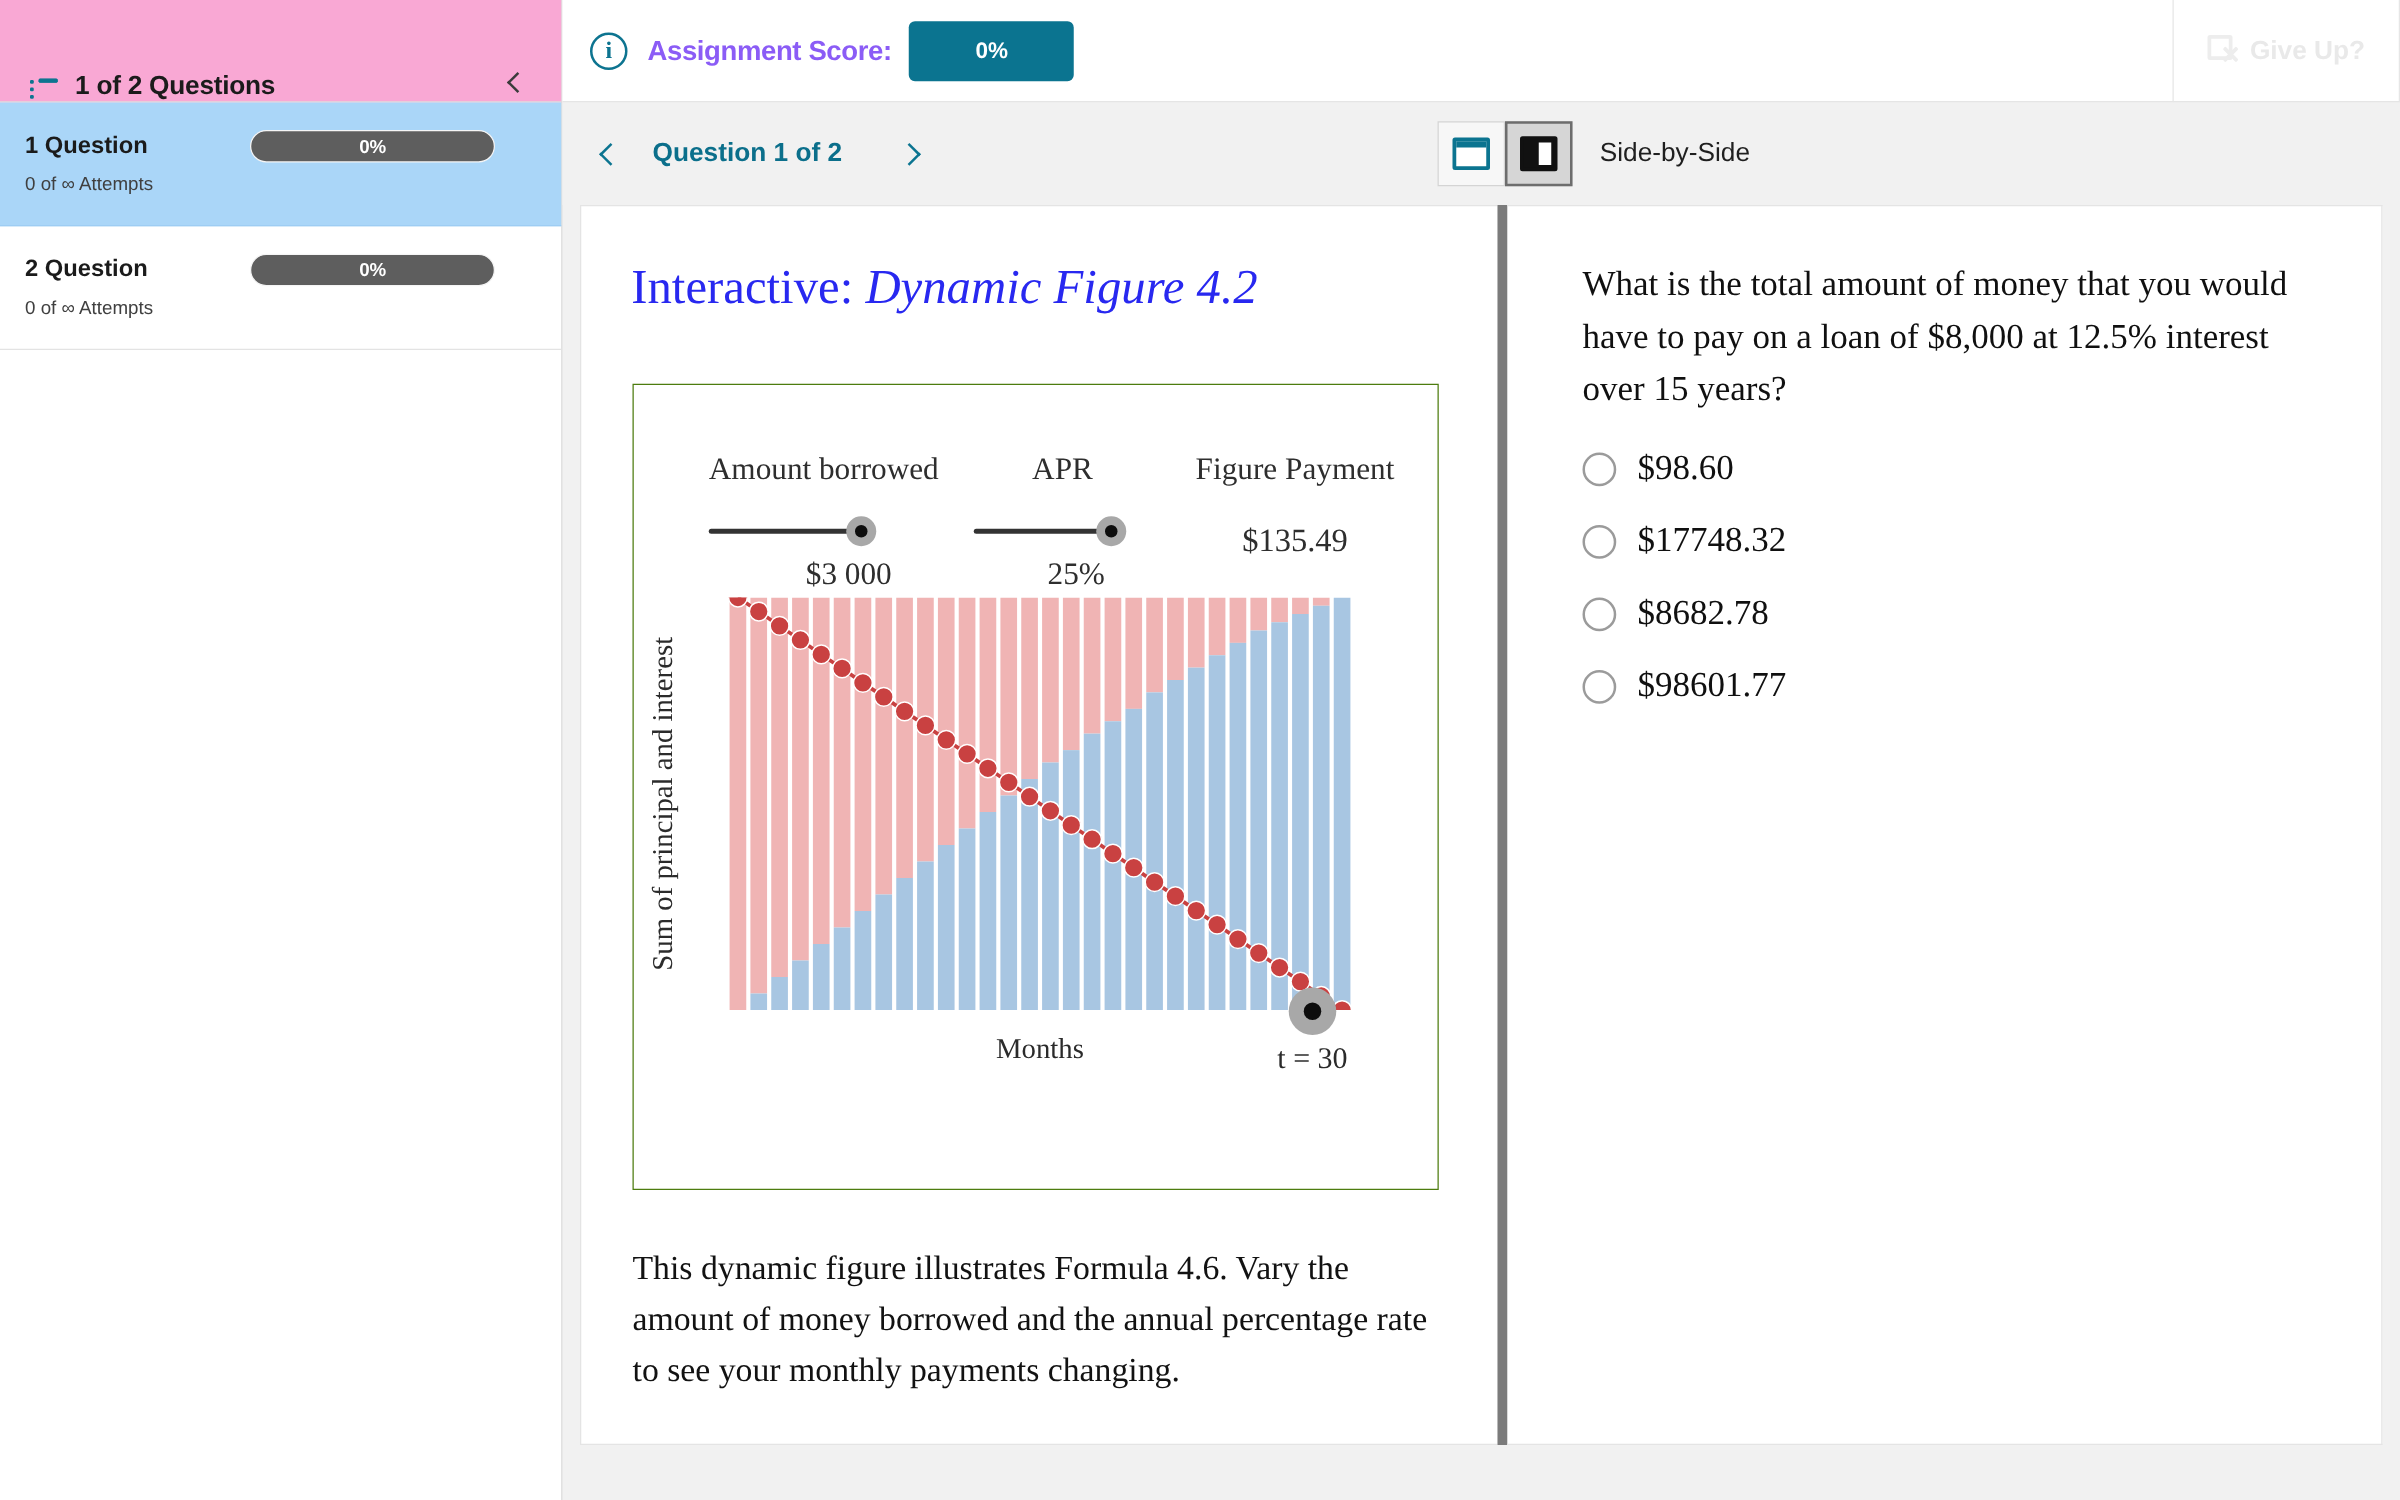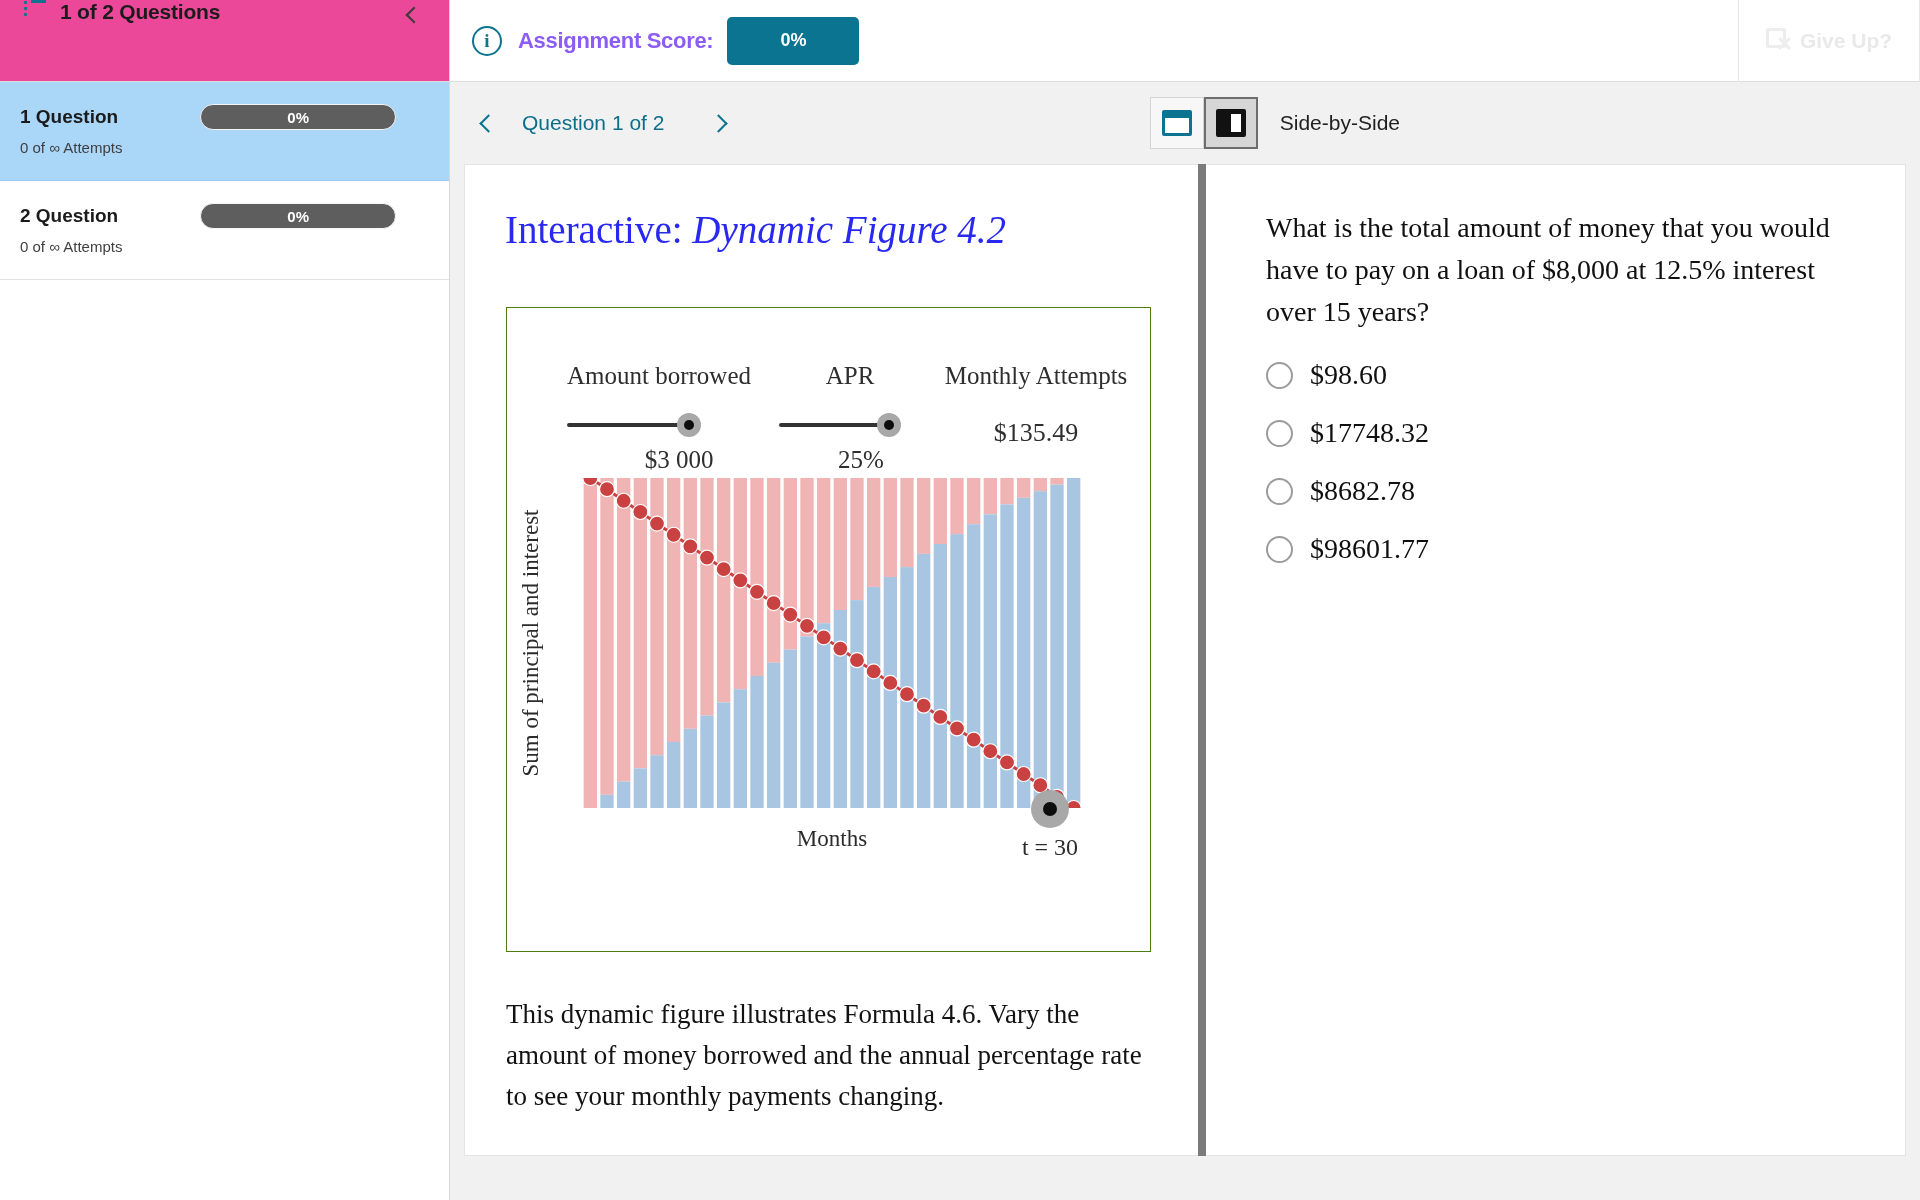--- a/index.html
+++ b/index.html
@@ -10,22 +10,22 @@
     overflow: hidden;
   }
   .app { position: relative; width: 1920px; height: 1200px; background:#f1f1f1; }
 
   
   .sidebar {
     position: absolute; left:0; top:0; width:450px; height:1200px;
     background:#ffffff; border-right:1px solid #d8d8d8;
   }
   .sidebar-header {
-    height:82px; display:flex; align-items:flex-start; padding:0 22px 0 24px;
-    border-bottom:1px solid #dddddd; background:#ec4899;
+    height:82px; display:flex; align-items:flex-end; padding:0 22px 0 24px;
+    border-bottom:1px solid #dddddd; background:#f9a8d4;
   }
   .list-icon { width:22px; height:18px; position:relative; flex:0 0 auto; margin-right:14px; }
   .list-icon i {
     position:absolute; left:7px; height:3px; width:15px; background:#0d7490; border-radius:1px;
   }
   .list-icon i:nth-child(1){ top:1px; }
   .list-icon i:nth-child(2){ top:7px; }
   .list-icon i:nth-child(3){ top:13px; }
   .list-icon b {
     position:absolute; left:0; width:3px; height:3px; background:#0d7490; border-radius:1px;
@@ -104,21 +104,21 @@
     background:#f1f1f1; display:flex; align-items:center;
   }
   .nav-arrow {
     width:36px; height:36px; margin-left:20px; display:flex; align-items:center; justify-content:center;
     cursor:pointer;
   }
   .ar-l { width:13px; height:13px; border-left:2.6px solid #0b7490; border-bottom:2.6px solid #0b7490;
      transform:rotate(45deg); display:inline-block; }
   .ar-r { width:13px; height:13px; border-right:2.6px solid #0b7490; border-top:2.6px solid #0b7490;
      transform:rotate(45deg); display:inline-block; }
-  .nav-title { margin:0 16px 0 16px; font-size:21px; font-weight:normal; color:#0b6f8b; }
+  .nav-title { margin:0 16px 0 16px; font-size:21px; font-weight:bold; color:#0b6f8b; }
   .nav-spacer { flex:1; }
   .view-toggles { display:flex; align-items:center; margin-right:0px; }
   .vt {
     width:54px; height:52px; display:flex; align-items:center; justify-content:center;
     background:#f7f7f7; border:1px solid #d4d4d4; cursor:pointer;
   }
   .vt.sel { background:#d6d6d6; border:2px solid #6d6d6d; }
   .ico-single { width:30px; height:26px; border:3px solid #0b7490; border-radius:2px; position:relative; background:#fff; }
   .ico-single::before { content:""; position:absolute; left:0; top:0; right:0; height:5px; background:#0b7490; }
   .ico-split { width:30px; height:28px; border:3.5px solid #111; border-radius:2px; position:relative; background:#111; }
@@ -318,21 +318,21 @@
           <div class="ctl" style="left:258px; width:170px;">
             <div class="ctl-label">APR</div>
             <div class="slider">
               <span class="slider-track" style="left:14px; width:110px;"></span>
               <span class="slider-knob" style="left:112px;"></span>
             </div>
             <div class="ctl-value" style="margin-left:22px;">25%</div>
           </div>
 
           <div class="ctl" style="left:414px; width:230px;">
-            <div class="ctl-label">Monthly Attempts</div>
+            <div class="ctl-label">Figure Payment</div>
             <div class="mp-value">$135.49</div>
           </div>
         </div>
 
         <div class="plot-wrap">
           <div class="ylab">
             <span>Sum of principal and interest</span>
           </div>
           <div class="plot">
             <svg id="chart-svg" width="500" height="330" viewBox="0 0 500 330">

